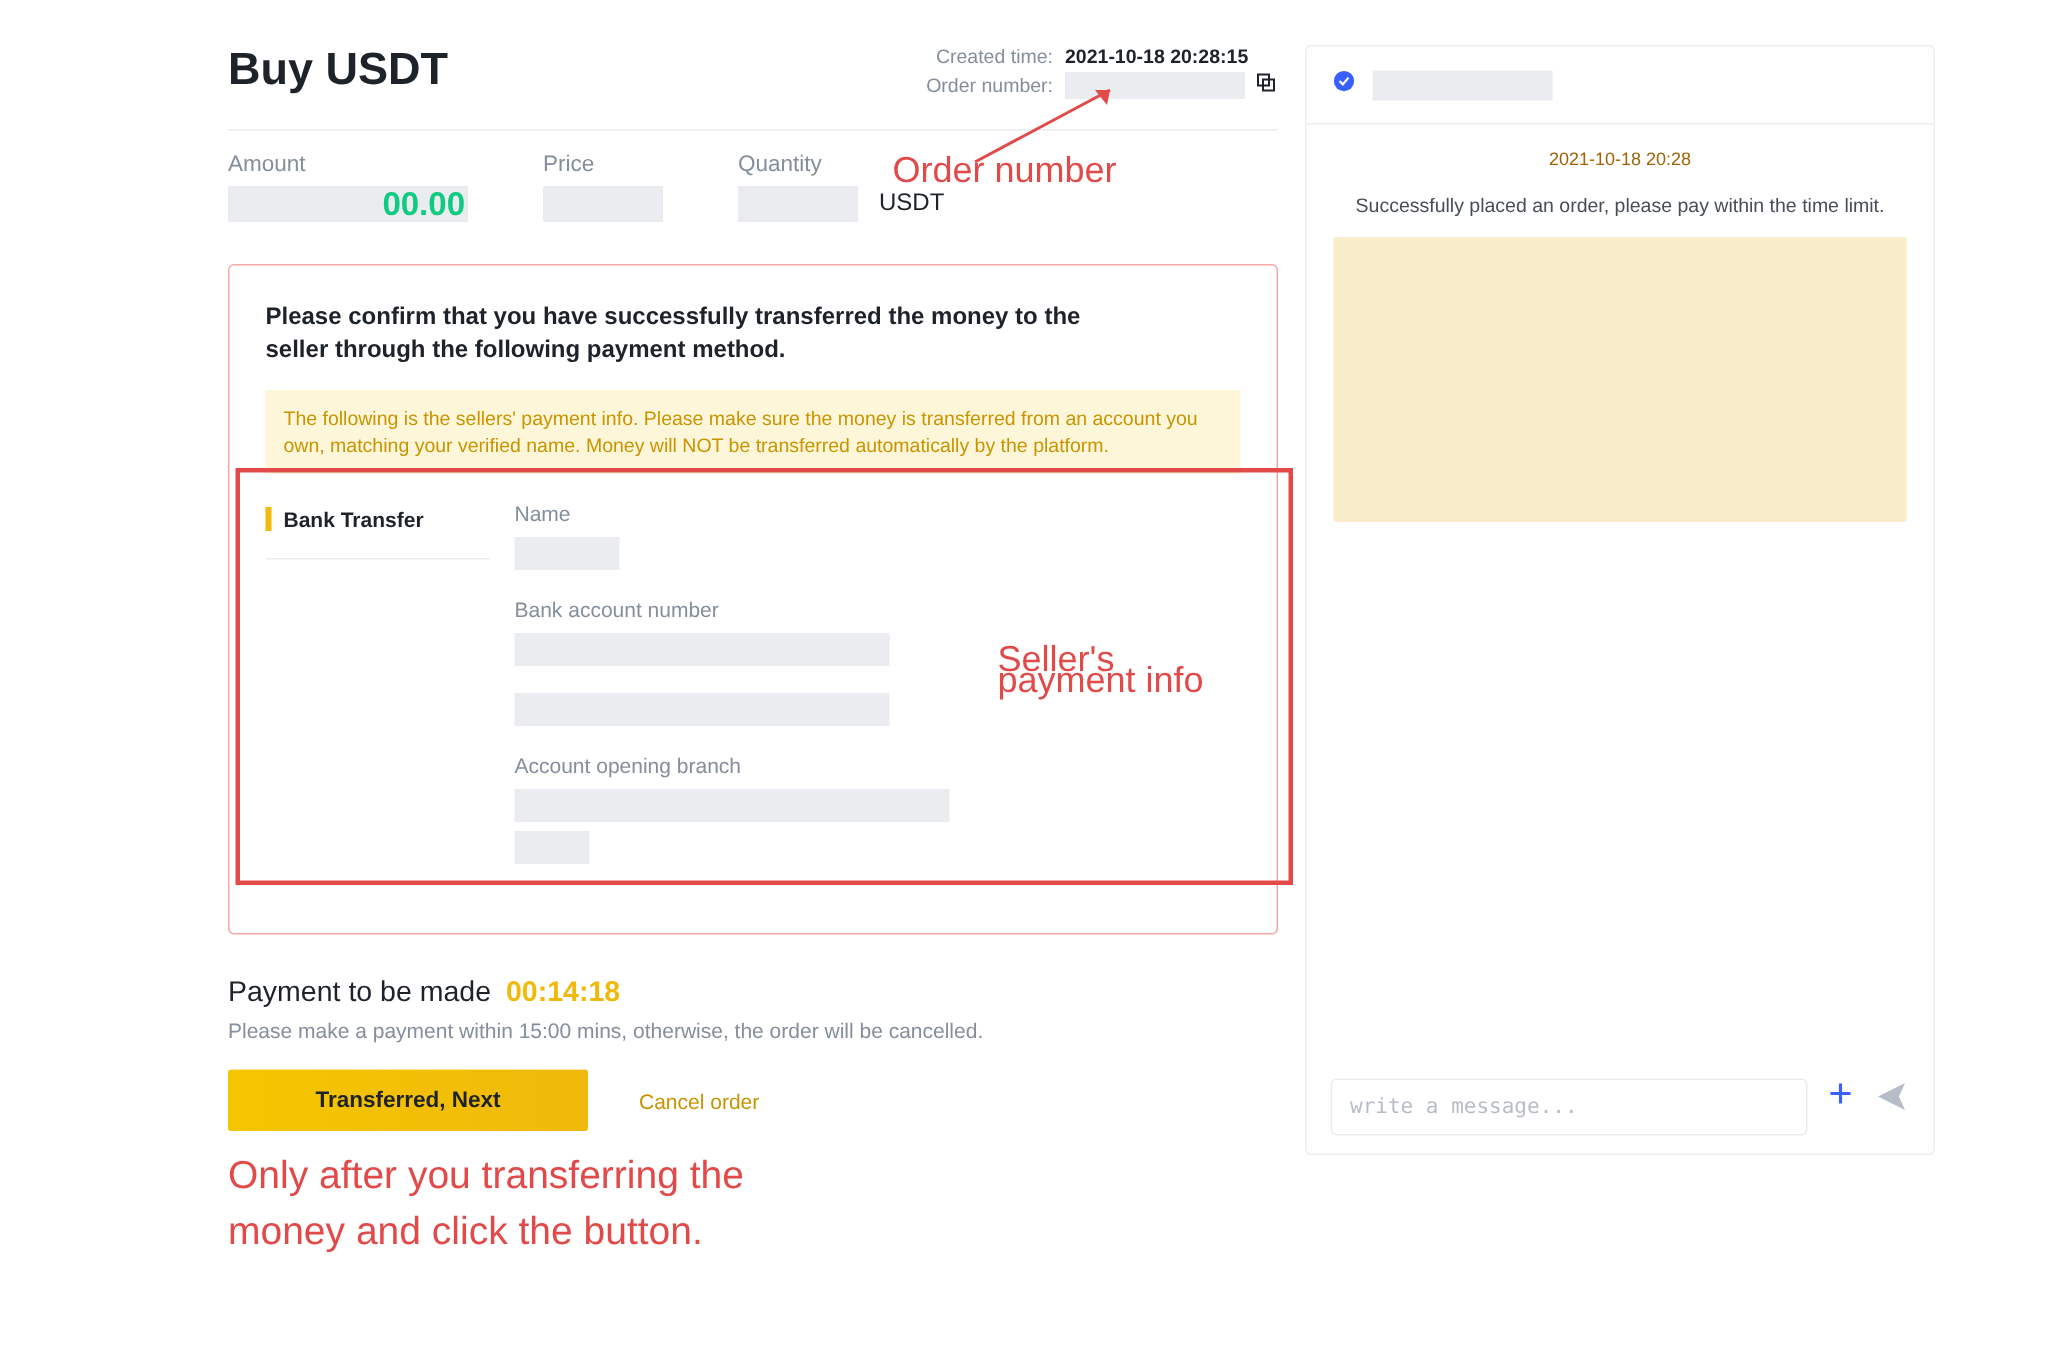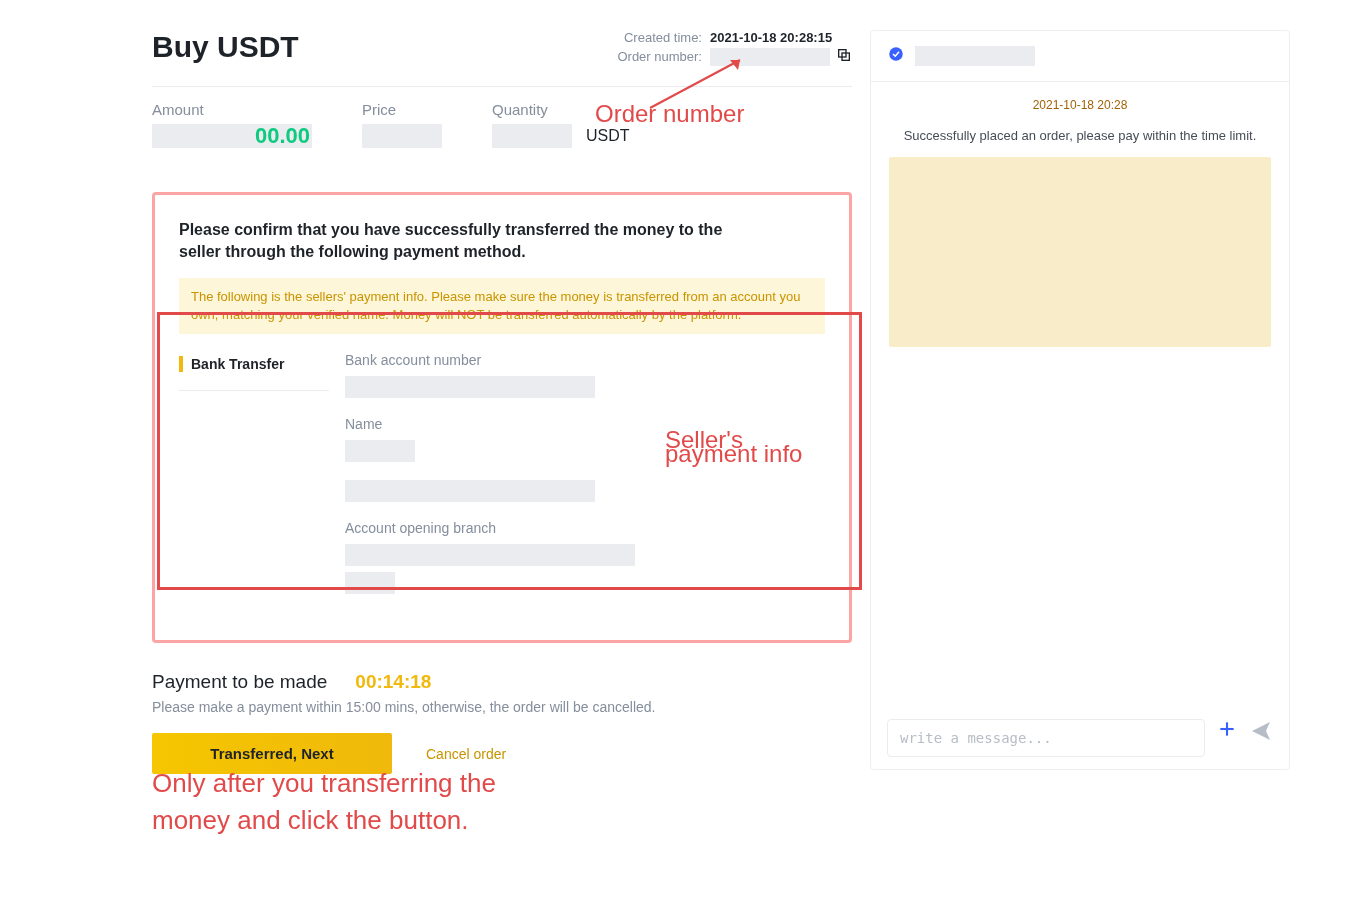--- a/index.html
+++ b/index.html
@@ -58,23 +58,23 @@
   .summary-label { font-size: 15px; color: #848e9c; margin-bottom: 6px; }
   .amount-box {
     height: 24px; width: 160px; background: #eaecef; display: flex; align-items: center; justify-content: flex-end;
     font-size: 22px; font-weight: 700; color: #0ecb81; padding-right: 2px;
   }
   .price-box { height: 24px; width: 80px; background: #eaecef; }
   .qty-row { display: flex; align-items: center; gap: 14px; }
   .qty-box { height: 24px; width: 80px; background: #eaecef; }
   .qty-unit { font-size: 16px; color: #1e2329; }
   .confirm-card {
-    border: 3px solid #fca5a5;
+    border: 1px solid #fca5a5;
     border-radius: 4px;
-    margin-top: 44px;
+    margin-top: 28px;
     padding: 24px 24px 28px 24px;
     position: relative;
   }
   .confirm-title {
     font-size: 16px;
     font-weight: 700;
     color: #1e2329;
     line-height: 1.4;
     max-width: 580px;
   }
@@ -114,21 +114,21 @@
   .field-label { font-size: 14px; color: #848e9c; margin-bottom: 8px; }
   .field-ph { background: #eaecef; height: 22px; }
   .w70 { width: 70px; }
   .w250 { width: 250px; }
   .w290 { width: 290px; }
   .w50 { width: 50px; }
   .countdown-row {
     margin-top: 28px;
     display: flex;
     align-items: flex-start;
-    gap: 28px;
+    gap: 10px;
   }
   .countdown-label {
     font-size: 19px;
     color: #1e2329;
   }
   .countdown-time {
     font-size: 19px;
     font-weight: 700;
     color: #f0b90b;
   }
@@ -282,26 +282,26 @@
 
       <div class="payment-area">
         <div class="payment-tabs">
           <div class="payment-tab">
             <span class="tab-marker"></span>
             <span>Bank Transfer</span>
           </div>
         </div>
         <div class="payment-fields">
           <div class="field-block">
+            <div class="field-label">Name</div>
+            <div class="field-ph w70"></div>
+          </div>
+          <div class="field-block">
             <div class="field-label">Bank account number</div>
             <div class="field-ph w250"></div>
-          </div>
-          <div class="field-block">
-            <div class="field-label">Name</div>
-            <div class="field-ph w70"></div>
           </div>
           <div class="field-block">
             <div class="field-ph w250"></div>
           </div>
           <div class="field-block">
             <div class="field-label">Account opening branch</div>
             <div class="field-ph w290"></div>
             <div class="field-ph w50" style="margin-top:6px"></div>
           </div>
         </div>

